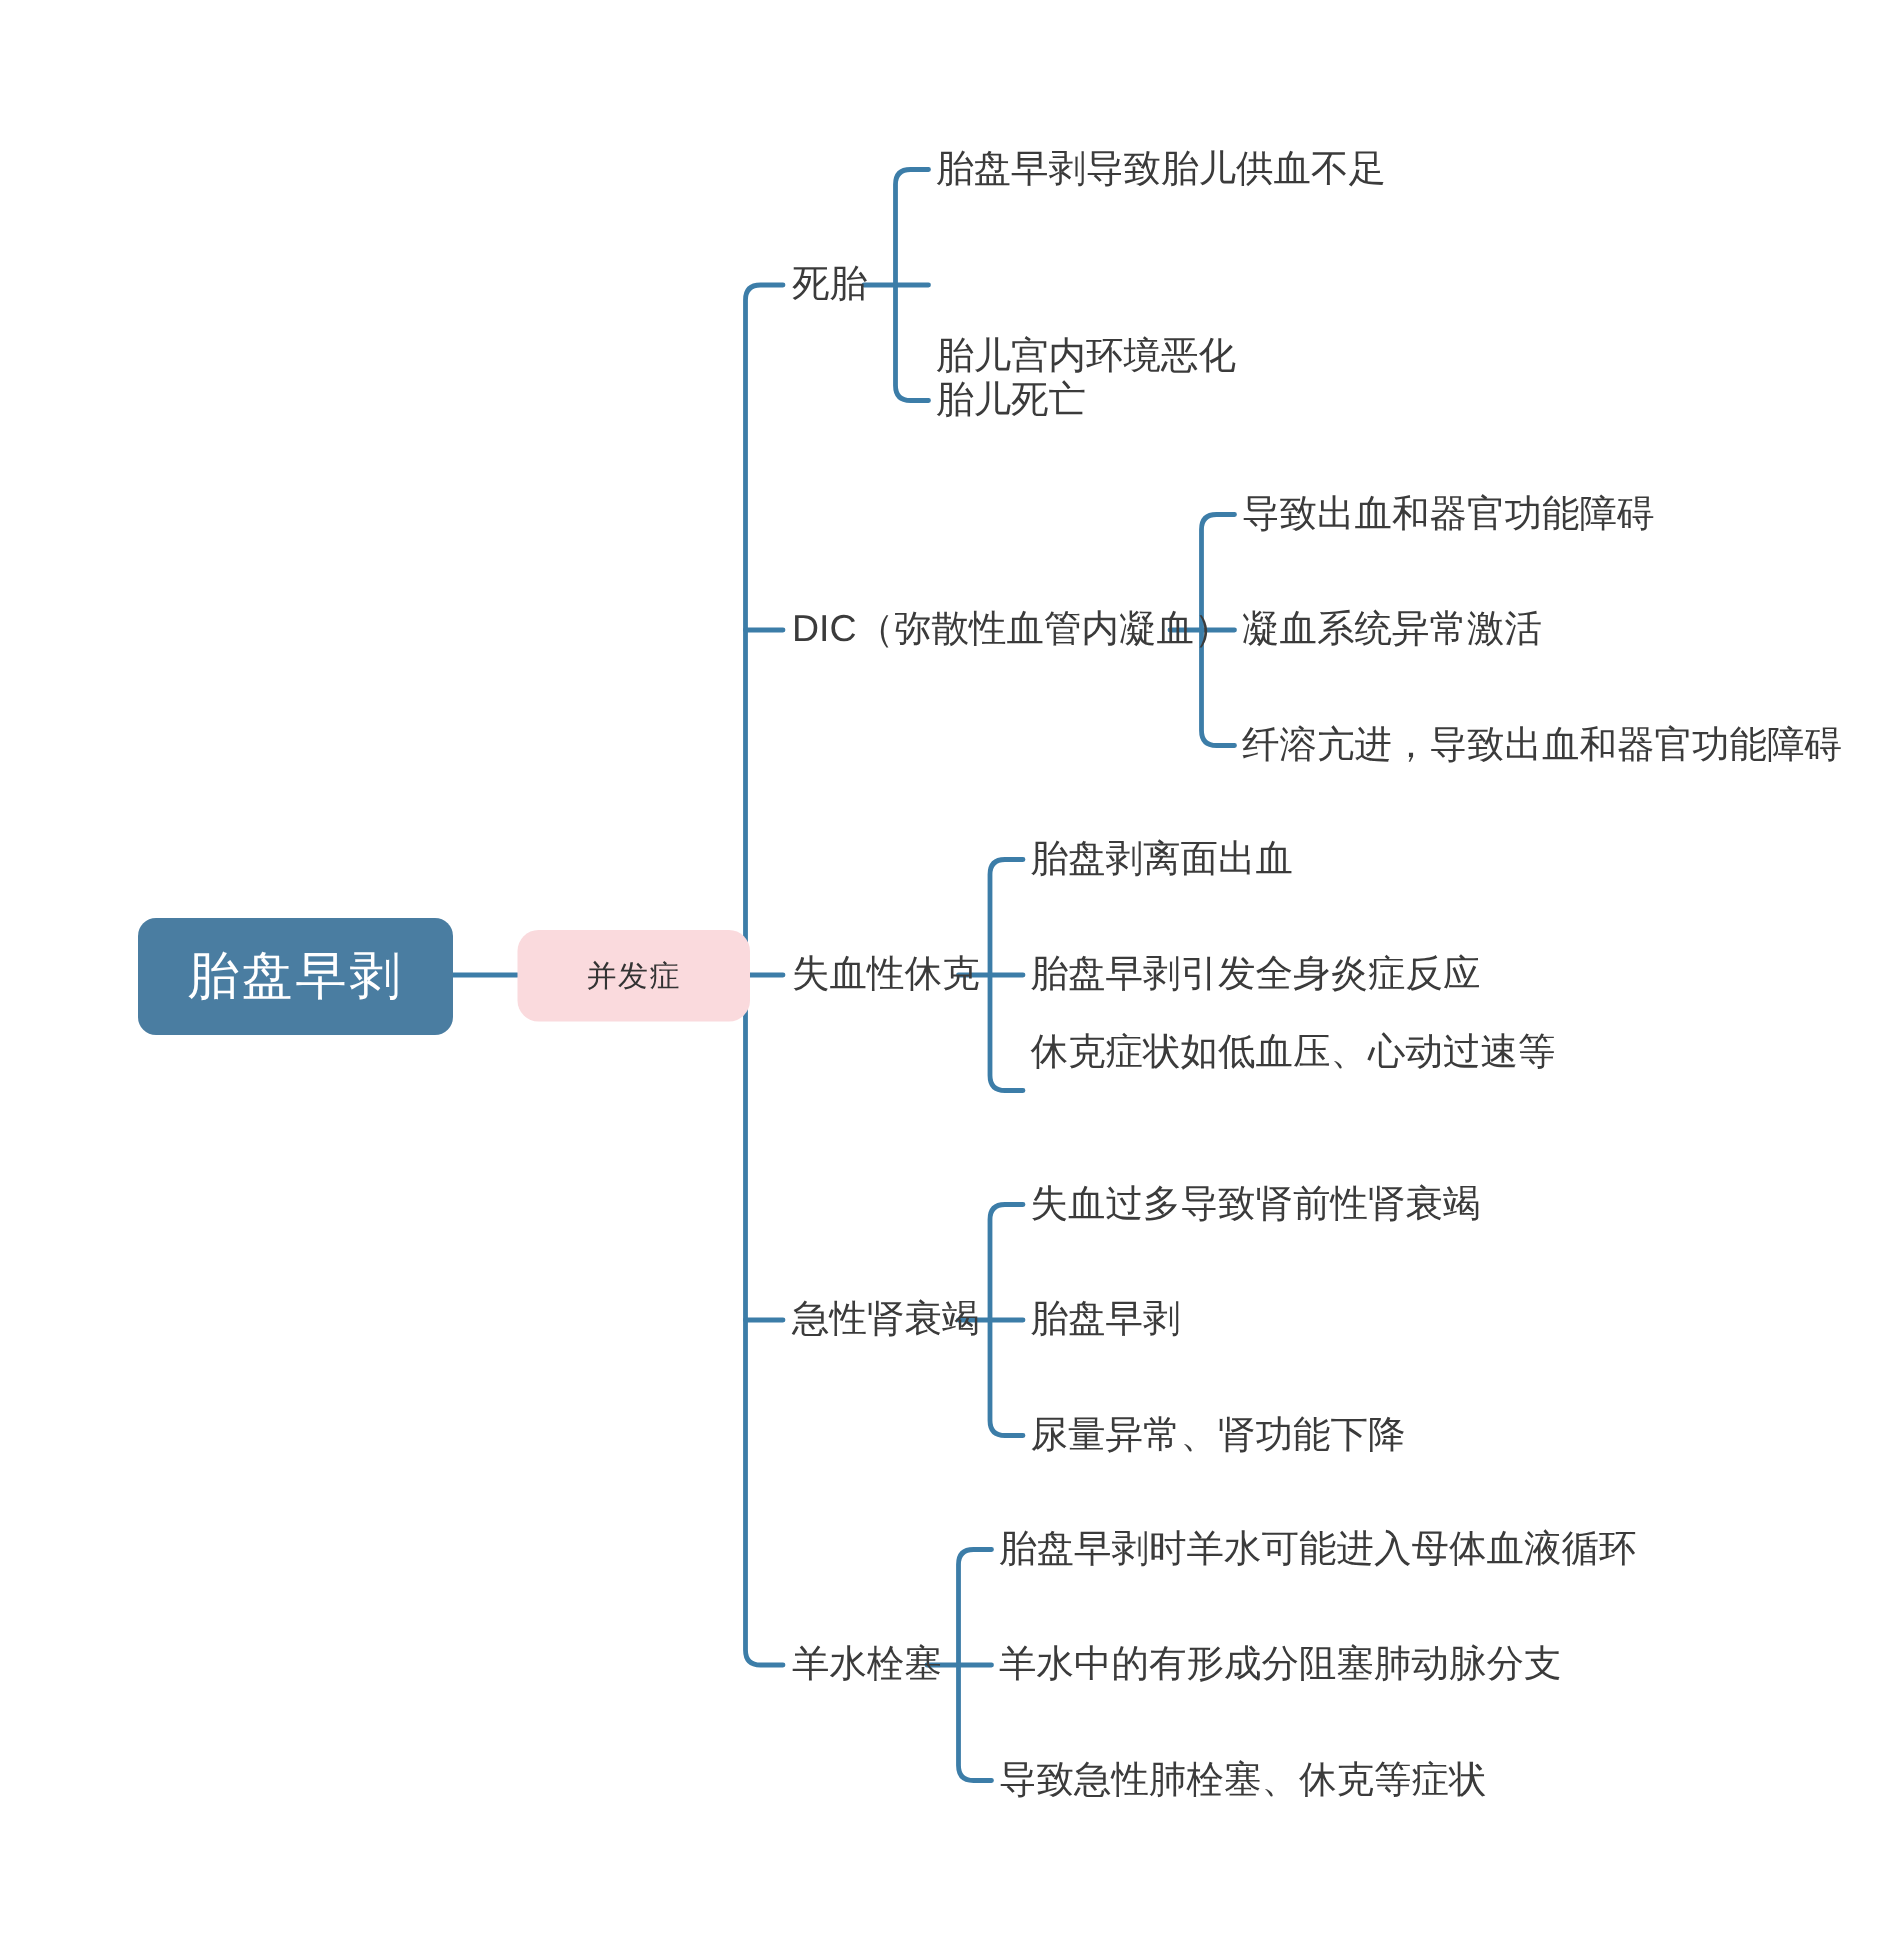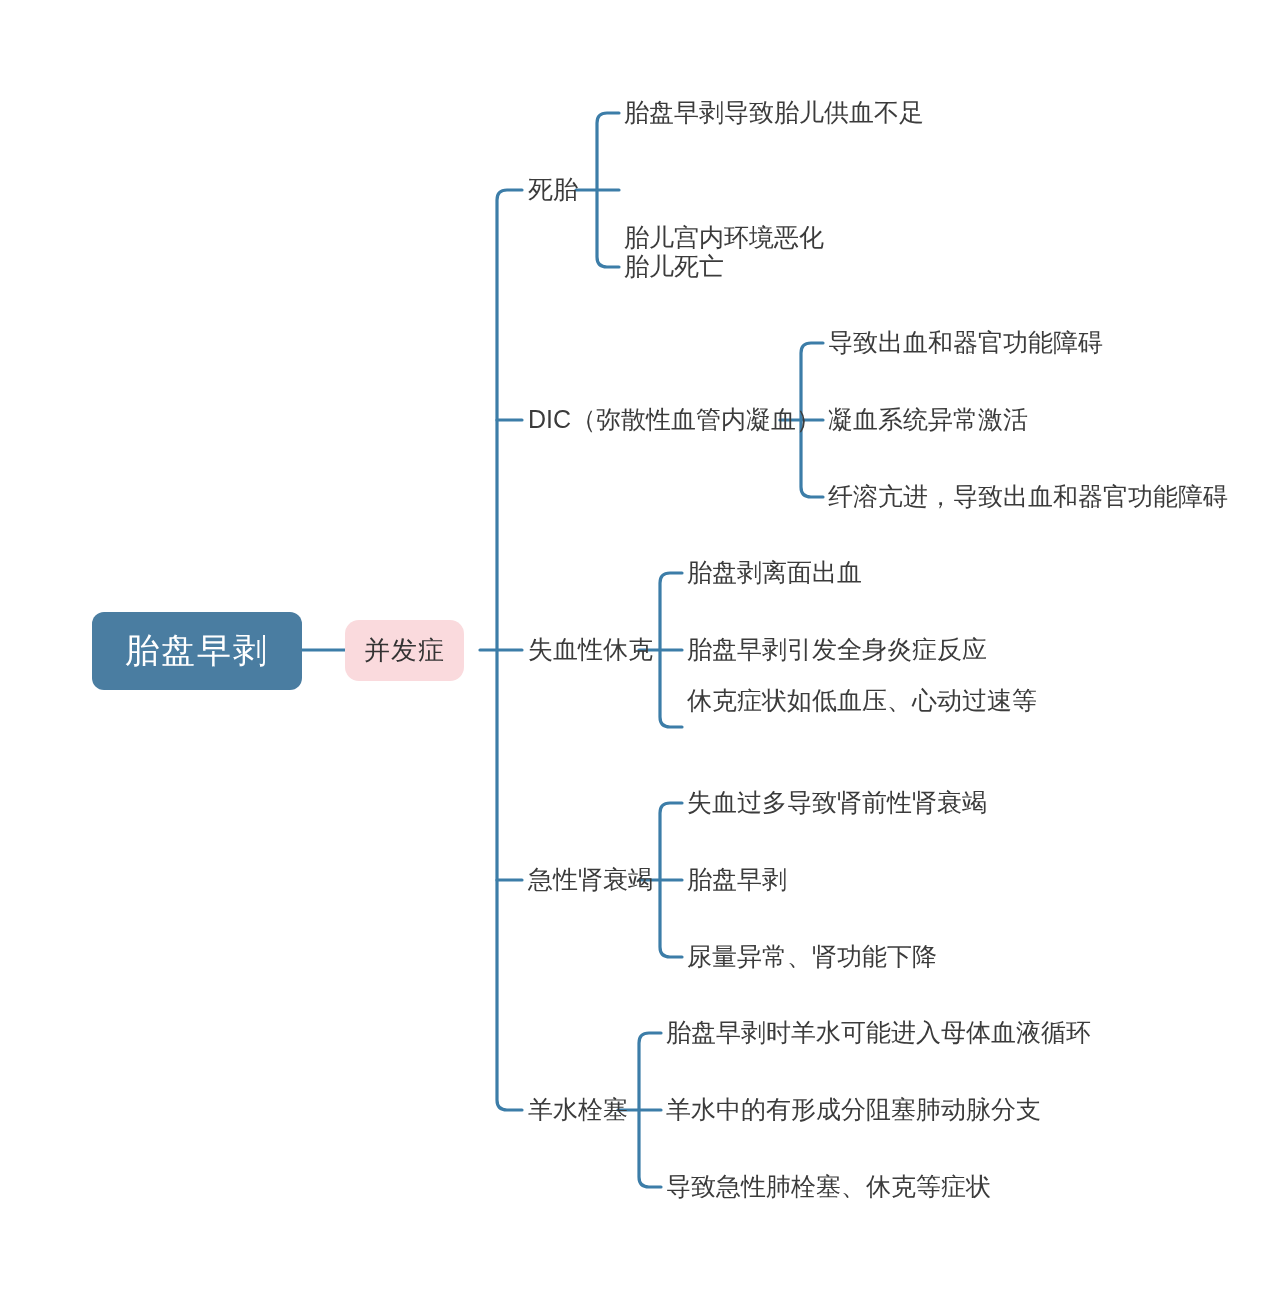--- a/index.html
+++ b/index.html
@@ -29,24 +29,24 @@
     line-height:1.25;
     color:var(--text);
   }
   .root-node{
     position:absolute;left:92px;top:612px;width:210px;height:78px;
     background:var(--rootBg);border-radius:12px;
     display:flex;align-items:center;justify-content:center;
     color:var(--rootText);font-size:34px;font-weight:500;letter-spacing:2px;
   }
   .hub-node{
-    position:absolute;left:345px;top:620px;width:119px;height:61px;
+    position:absolute;left:345px;top:620px;width:155px;height:61px;
     background:var(--hubBg);border-radius:14px;
     display:flex;align-items:center;justify-content:center;
-    color:var(--hubText);font-size:26px;font-weight:500;letter-spacing:1px;
+    color:var(--hubText);font-size:20px;font-weight:500;letter-spacing:1px;
   }
 </style>
 </head>
 <body>
 
 <div class="canvas">
   <svg id="links" viewBox="0 0 1266 1300" xmlns="http://www.w3.org/2000/svg">
       <path d="M 576 190 L 619 190"></path>
       <path d="M 619 113 L 607 113 Q 597 113 597 123 L 597 257 Q 597 267 607 267 L 619 267"></path>
       <path d="M 780 420 L 823 420"></path>

